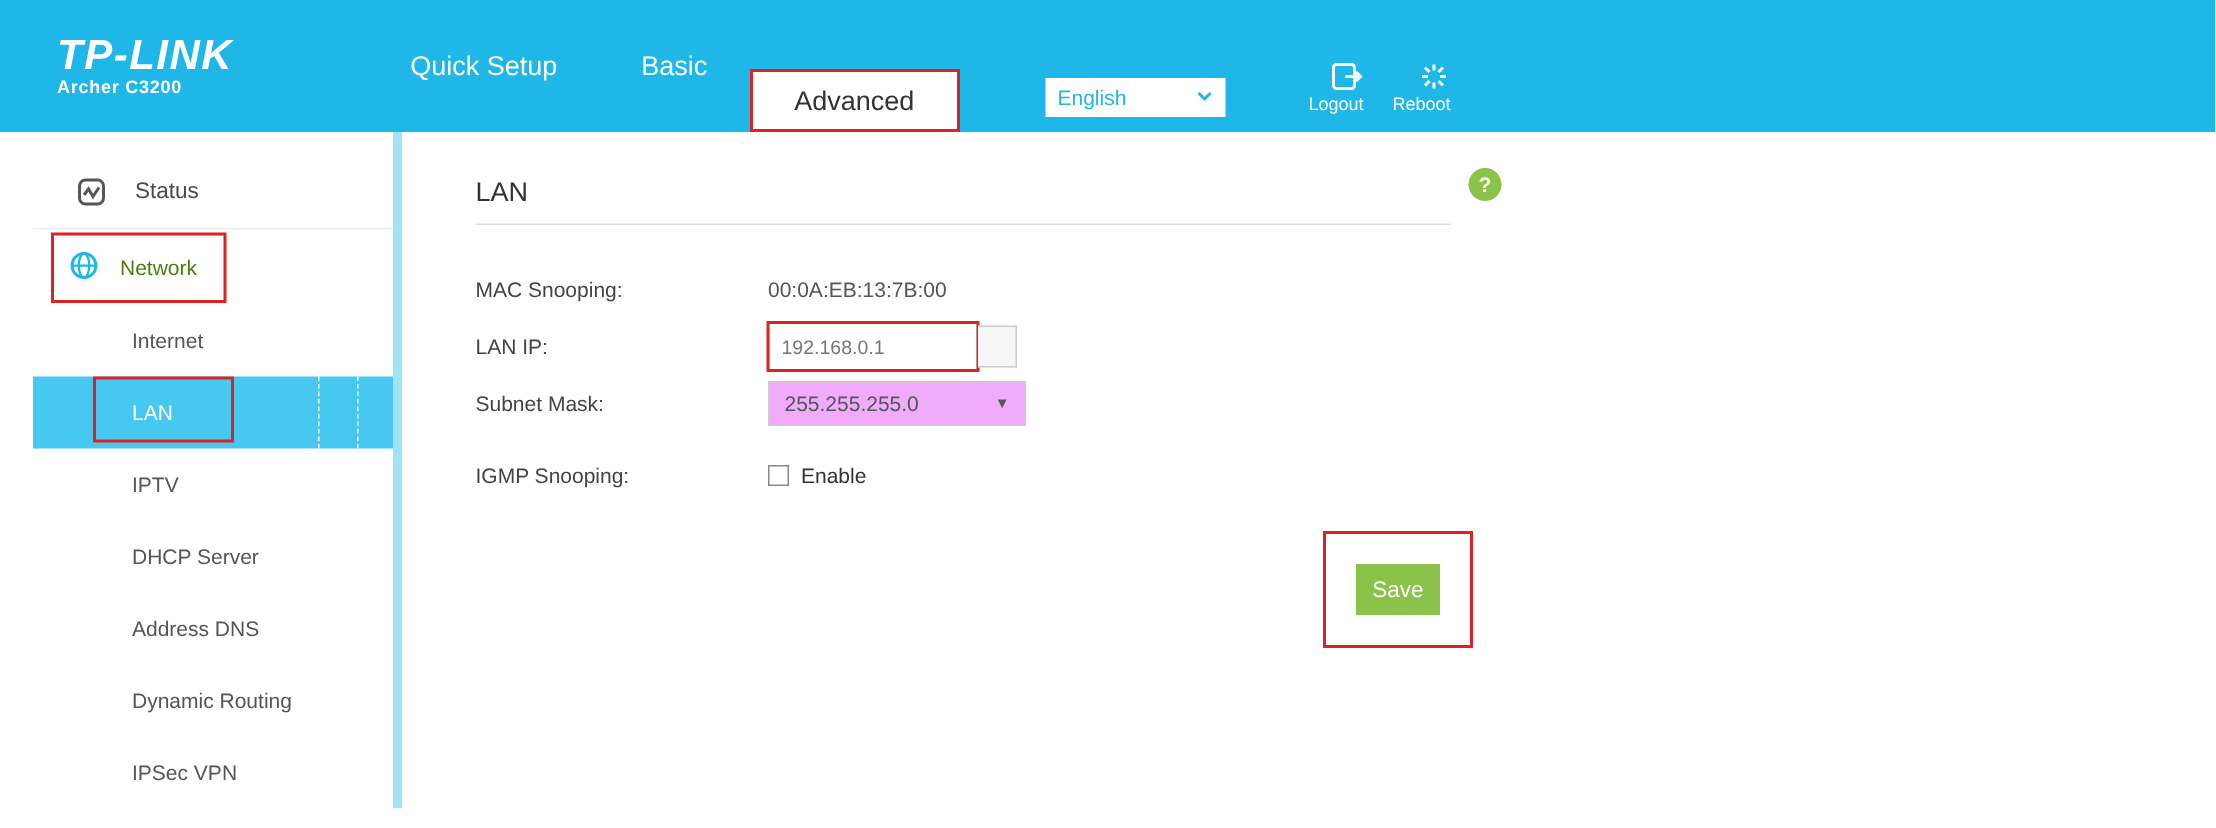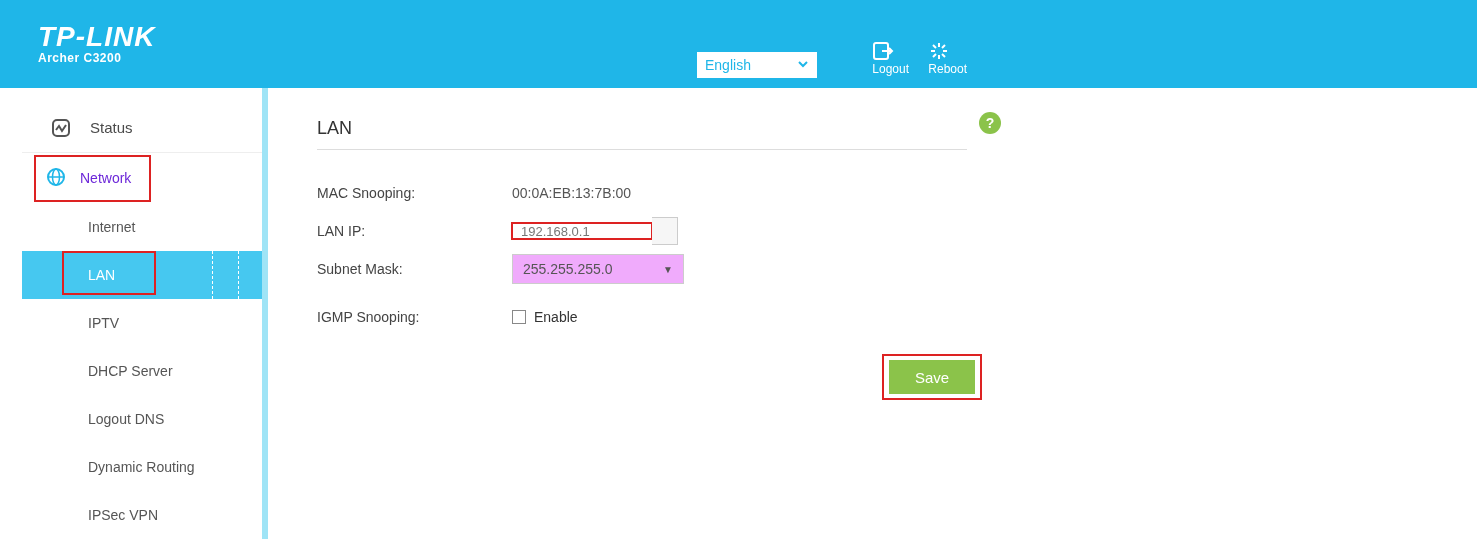--- a/index.html
+++ b/index.html
@@ -57,21 +57,21 @@
   color: #1fb6e8;
   display: flex;
   align-items: center;
   justify-content: space-between;
   cursor: pointer;
 }
 .lang-select .chev { color: #1fb6e8; font-size: 12px; }
 .hdr-action {
   display: flex;
   flex-direction: column;
-  align-items: flex-start;
+  align-items: flex-end;
   color: #fff;
   font-size: 12px;
   cursor: pointer;
   position: absolute;
   top: 40px;
 }
 .hdr-action.logout { right: 568px; }
 .hdr-action.reboot { right: 510px; }
 .hdr-icon { width: 22px; height: 22px; display: flex; align-items: center; justify-content: center; }
 .hdr-icon svg { stroke: #fff; fill: none; }
@@ -170,21 +170,21 @@
   display: flex;
   align-items: center;
   justify-content: center;
   cursor: pointer;
 }
 .form { margin-top: 24px; }
 .row { display: flex; align-items: center; height: 38px; }
 .row .lbl { width: 195px; color: #444; font-size: 14px; }
 .row .val { color: #555; font-size: 14px; }
 .text-input {
-  width: 140px; height: 16px;
+  width: 140px; height: 32px;
   border: 1px solid #ccc;
   padding: 0 8px;
   font-size: 13px;
   color: #777;
 }
 .text-input.hl { outline: 2px solid #d22; outline-offset: -1px; }
 .select-box {
   width: 172px; height: 30px;
   border: 1px solid #ccc;
   background: #f0abfc;
@@ -201,21 +201,21 @@
   width: 14px; height: 14px;
   border: 1px solid #888;
   margin-right: 8px;
   display: inline-block;
 }
 .chk-row { display: flex; align-items: center; }
 .save-wrap {
   margin-top: 18px;
   margin-left: 565px;
   border: 2px solid #d22;
-  padding: 4px;
+  padding: 20px;
   width: 100px;
   display: flex;
   justify-content: center;
 }
 .save-btn {
   width: 86px;
   height: 34px;
   background: #8bc34a;
   color: #fff;
   border: none;
@@ -237,20 +237,25 @@
 }
 .net-box .icon { margin-right: 14px; }
 </style>
 </head>
 <body>
 
 <div class="header">
   <div class="brand">
     <span class="brand-logo">TP-LINK</span>
     <span class="brand-model">Archer C3200</span>
+  </div>
+  <div class="tabs">
+    <div class="tab">Quick Setup</div>
+    <div class="tab">Basic</div>
+    <div class="tab active">Advanced</div>
   </div>
   <div class="right-controls" style="right:660px; top:52px;justify-content:center;">
     <div class="lang-select">
       <span>English</span>
       <span class="chev">
         <svg width="12" height="12" viewBox="0 0 12 12">
             <path d="M2 4 L6 8 L10 4" stroke="#1fb6e8" stroke-width="2" fill="none"></path>
           </svg>
       </span>
     </div>
@@ -297,39 +302,39 @@
 
     <div class="net-row-box">
       <div class="net-box">
         <span class="icon">
           <svg width="20" height="20" viewBox="0 0 20 20">
               <circle cx="10" cy="10" r="8" stroke="#1fb6e8" stroke-width="2" fill="none"></circle>
               <ellipse cx="10" cy="10" rx="3.5" ry="8" stroke="#1fb6e8" stroke-width="1.5" fill="none"></ellipse>
               <line x1="2" y1="10" x2="18" y2="10" stroke="#1fb6e8" stroke-width="1.5"></line>
             </svg>
         </span>
-        <span style="color:#6d28d9;">Network</span>
+        <span style="color:#4d7c0f;">Network</span>
       </div>
     </div>
 
     <div class="side-sub">
       <span>Internet</span>
     </div>
     <div class="side-sub active">
       <span class="sub-hl"></span>
       <span>LAN</span>
     </div>
     <div class="side-sub">
       <span>IPTV</span>
     </div>
     <div class="side-sub">
       <span>DHCP Server</span>
     </div>
     <div class="side-sub">
-      <span>Logout DNS</span>
+      <span>Address DNS</span>
     </div>
     <div class="side-sub">
       <span>Dynamic Routing</span>
     </div>
     <div class="side-sub">
       <span>IPSec VPN</span>
     </div>
   </div>
 
   <div class="content">

